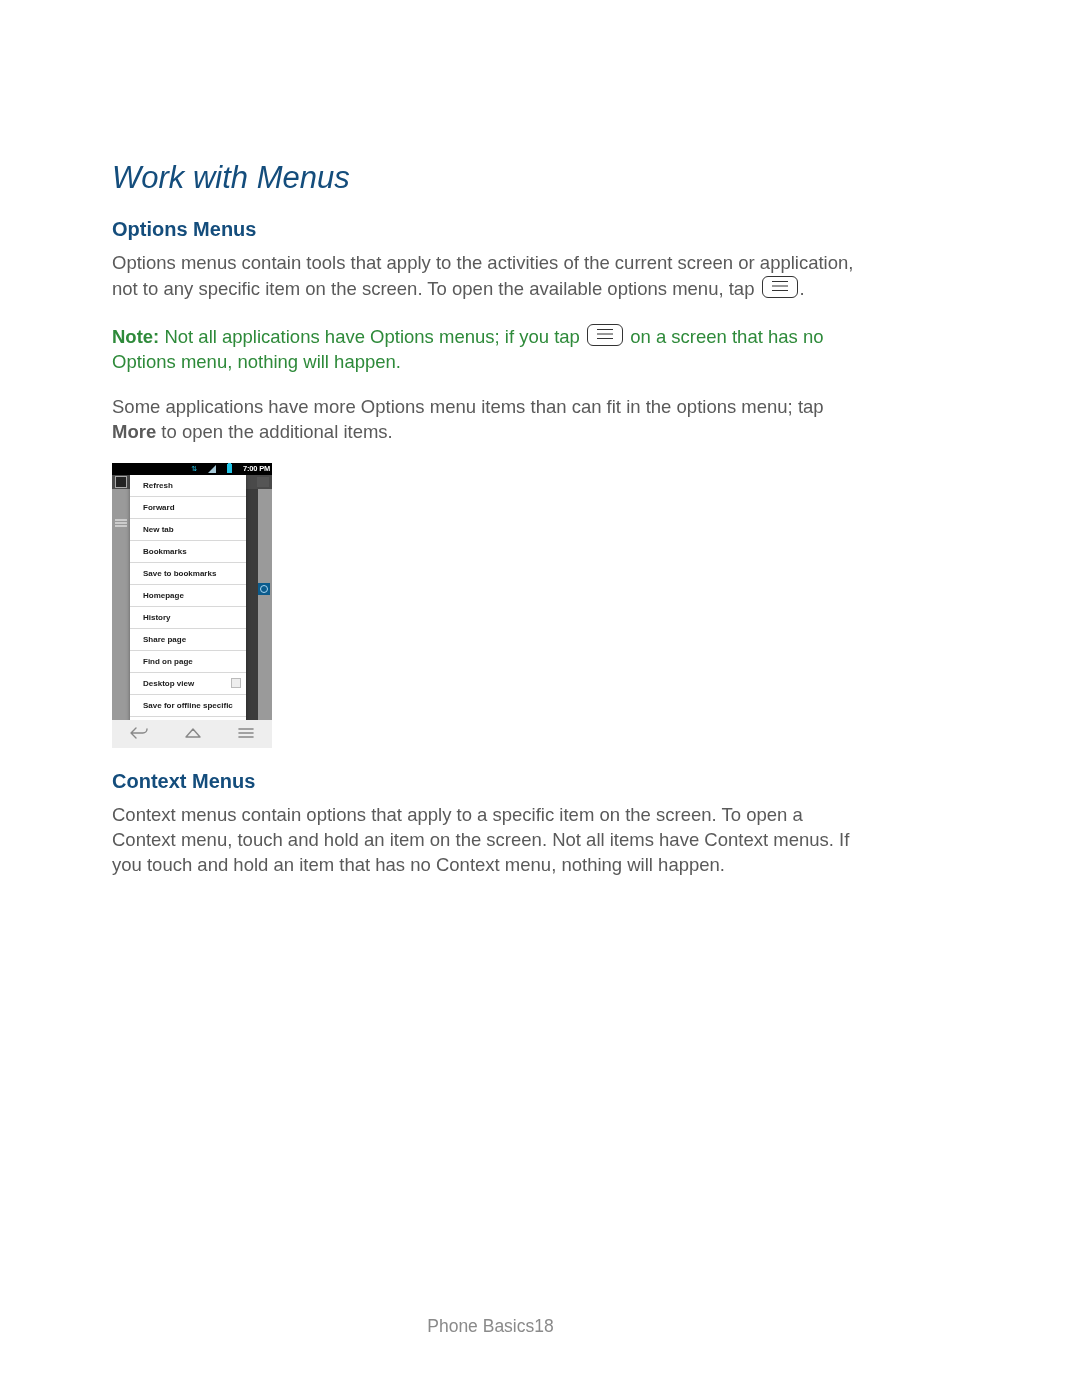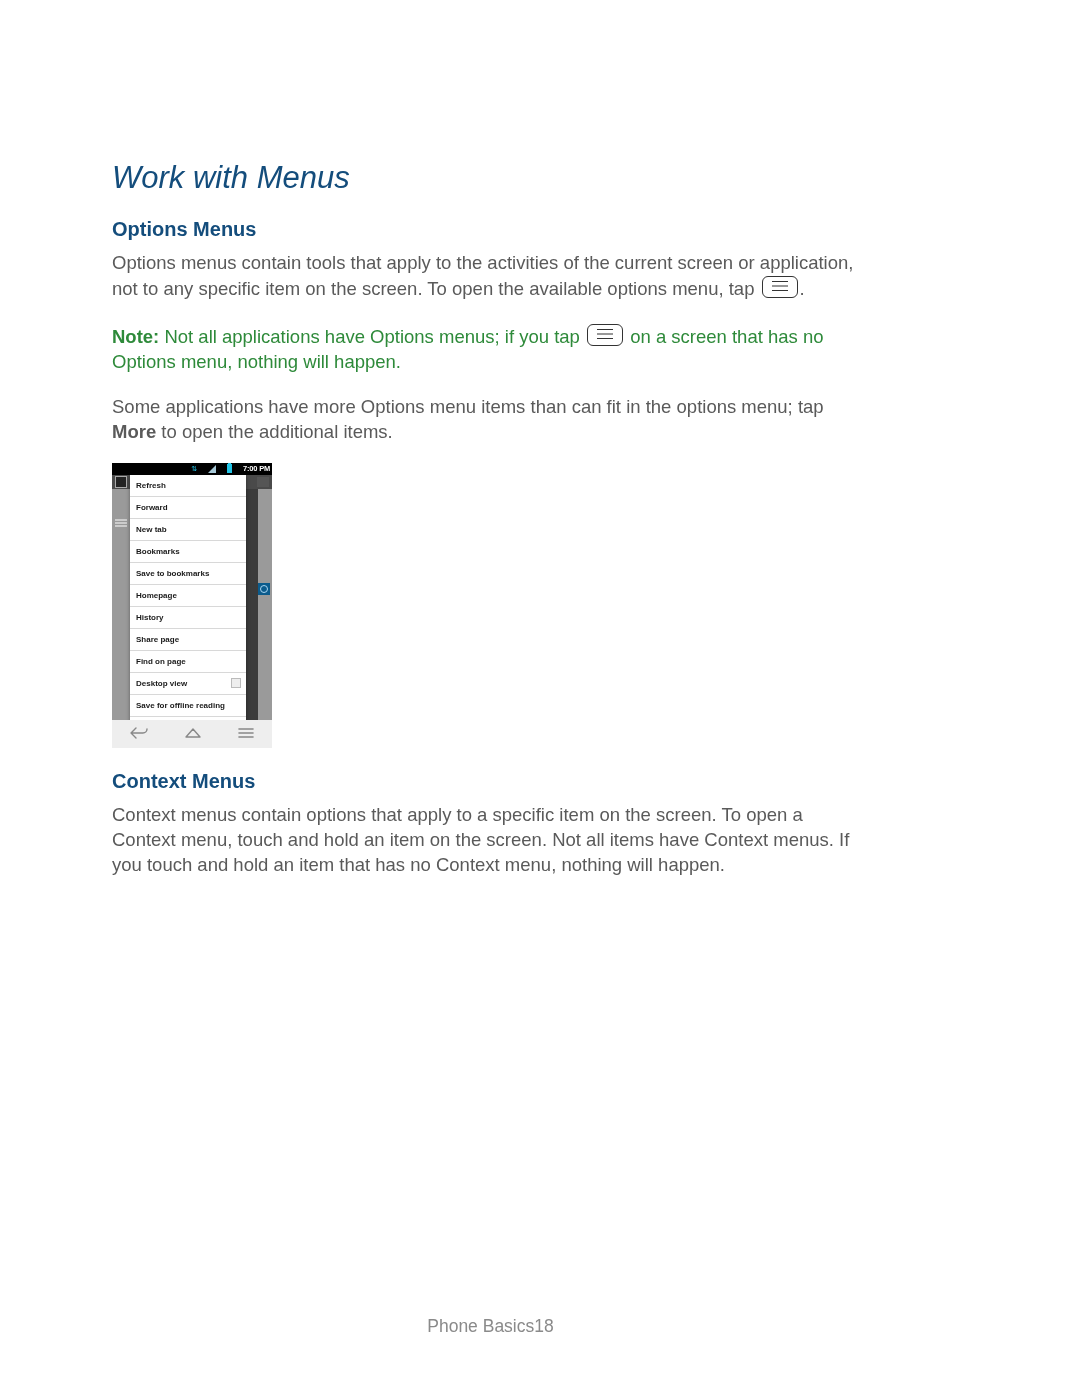--- a/index.html
+++ b/index.html
@@ -123,21 +123,21 @@
     top: 12px;
     left: 18px;
     width: 116px;
     background: #ffffff;
     box-shadow: 0 2px 4px rgba(0,0,0,.4);
   }
   .menu-item {
     font-size: 8px;
     font-weight: bold;
     color: #1a1a1a;
-    padding: 6px 6px;
+    padding: 6px 13px;
     border-bottom: 1px solid #d8d8d8;
     position: relative;
   }
   .menu-item:last-child { border-bottom: none; }
   .menu-item .chk {
     position: absolute;
     right: 5px; top: 5px;
     width: 8px; height: 8px;
     border:1px solid #bbb;
     background:#eee;
@@ -231,21 +231,21 @@
       <div class="menu-item">Bookmarks</div>
       <div class="menu-item">Save to bookmarks</div>
       <div class="menu-item">Homepage</div>
       <div class="menu-item">History</div>
       <div class="menu-item">Share page</div>
       <div class="menu-item">Find on page</div>
       <div class="menu-item">
         <span>Desktop view</span>
         <span class="chk"></span>
       </div>
-      <div class="menu-item">Save for offline reading</div>
+      <div class="menu-item">Save for offline specific</div>
       <div class="menu-item cut">Capture plus</div>
     </div>
 
     <div class="navbar">
       <span class="nav-ic">
         <svg width="18" height="12" viewBox="0 0 18 12">
             <path d="M1 6 L6 1 M1 6 L6 11 M1 6 H13 A4 4 0 0 0 17 2" fill="none" stroke="#888" stroke-width="1.4" stroke-linecap="round"></path>
           </svg>
       </span>
       <span class="nav-ic">

